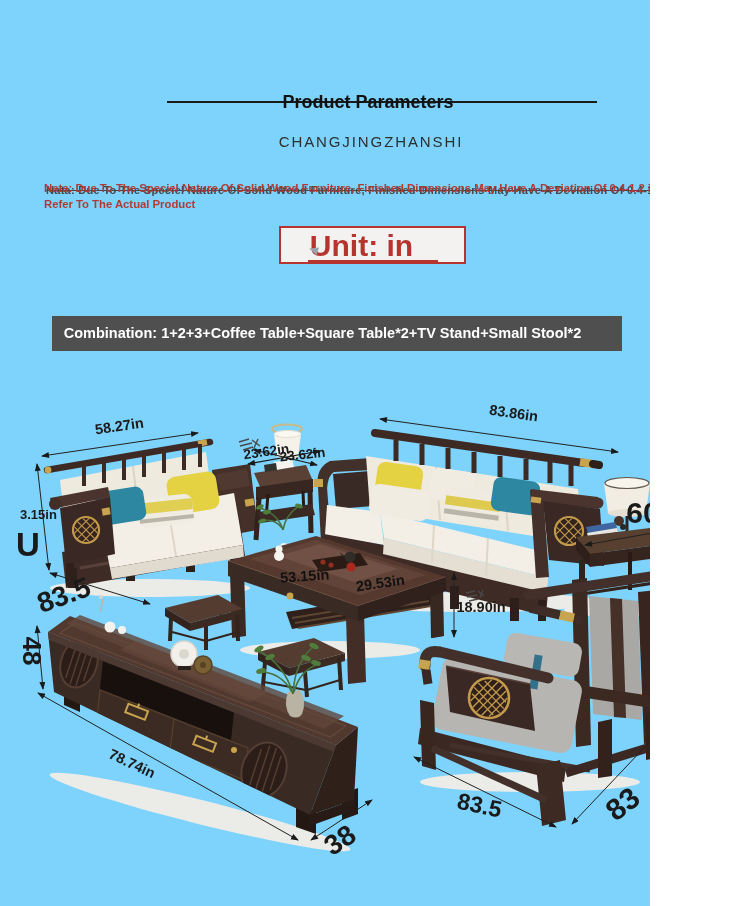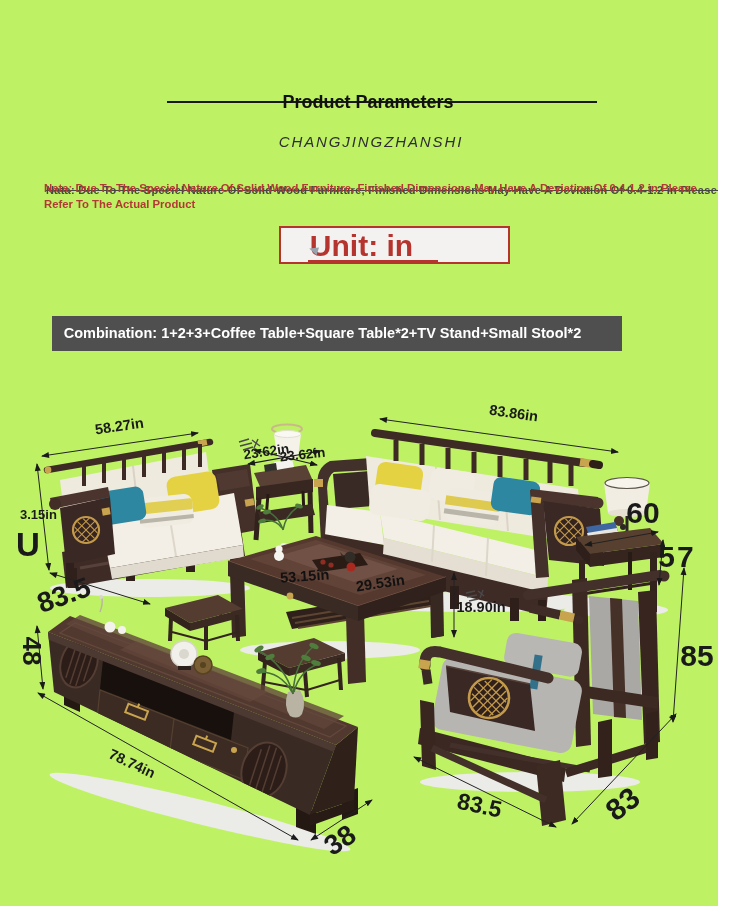--- a/index.html
+++ b/index.html
@@ -1,22 +1,22 @@
 <!DOCTYPE html>
 <html><head>
 <meta charset="utf-8">
 <style>
   html,body{margin:0;padding:0;} 
-  .page{position:relative;width:718px;height:906px;background:#bef264;font-family:"Liberation Sans",sans-serif;overflow:hidden;}
+  .page{position:relative;width:650px;height:906px;background:#7dd3fc;font-family:"Liberation Sans",sans-serif;overflow:hidden;}
   .titleline{position:absolute;left:167px;top:101px;width:430px;height:2px;background:#1a1a1a;}
   .title{position:absolute;left:0;top:92px;width:736px;text-align:center;font-size:18px;font-weight:bold;color:#111;}
-  .brand{position:absolute;left:0;top:133px;width:742px;text-align:center;font-size:15px;letter-spacing:1.9px;color:#2e2e2e;font-style:italic;}
+  .brand{position:absolute;left:0;top:133px;width:742px;text-align:center;font-size:15px;letter-spacing:1.9px;color:#2e2e2e;}
   .notedark{position:absolute;left:46px;top:184px;width:710px;font-size:11px;font-weight:bold;color:#474747;text-decoration:line-through;letter-spacing:0.3px;white-space:nowrap;z-index:1;}
   .note{position:absolute;left:44px;top:180px;width:706px;font-size:11.3px;font-weight:bold;color:#b23a34;line-height:16px;z-index:2;}
-  .unitbox{position:absolute;left:279px;top:226px;width:183px;height:34px;border:2px solid #b5342e;background:#f3f2f1;padding-left:44px;}
+  .unitbox{position:absolute;left:279px;top:226px;width:183px;height:34px;border:2px solid #b5342e;background:#f3f2f1;}
   .unittext{position:absolute;left:-11px;top:0px;width:183px;height:36px;line-height:36px;text-align:center;font-size:30px;font-weight:bold;color:#b5342e;}
   .uline{position:absolute;left:27px;top:32px;width:130px;height:2px;background:#b5342e;}
   .cursor{position:absolute;left:28px;top:18px;width:0;height:0;border-top:4px solid transparent;border-bottom:4px solid transparent;border-right:9px solid #9aa3ab;transform:rotate(18deg);}
   .banner{position:absolute;left:52px;top:316px;width:565px;height:35px;background:#4f4f4f;color:#fff;font-size:14.5px;font-weight:bold;text-align:center;line-height:35px;padding-right:29px;width:541px;}
 </style>
 </head>
 <body>
 <div class="page">
 
   <div class="titleline"></div>

